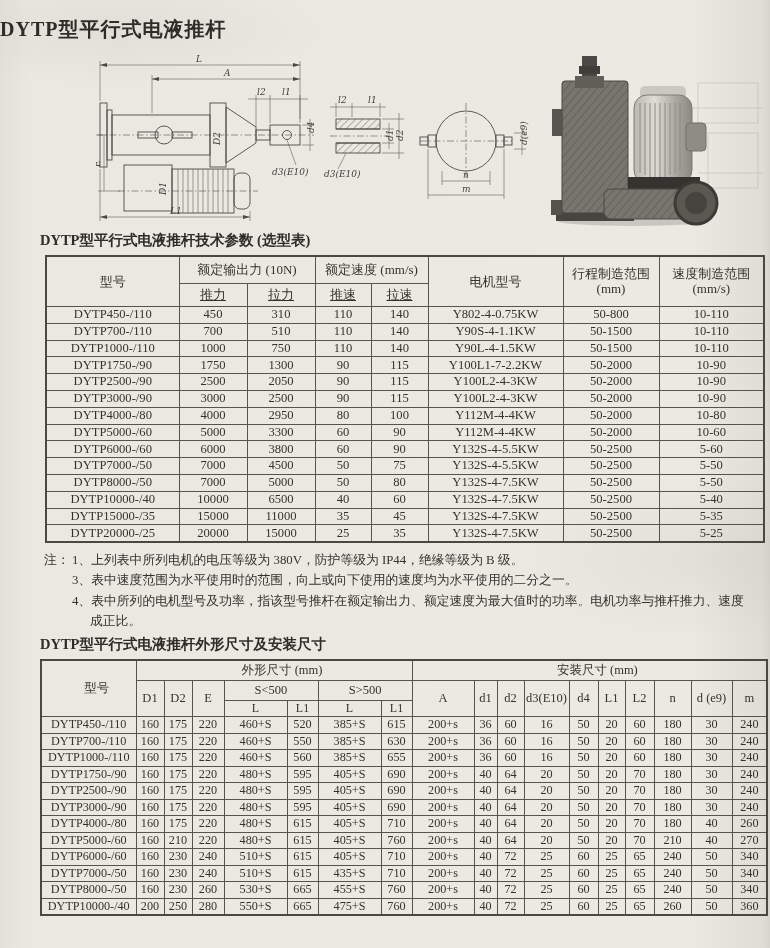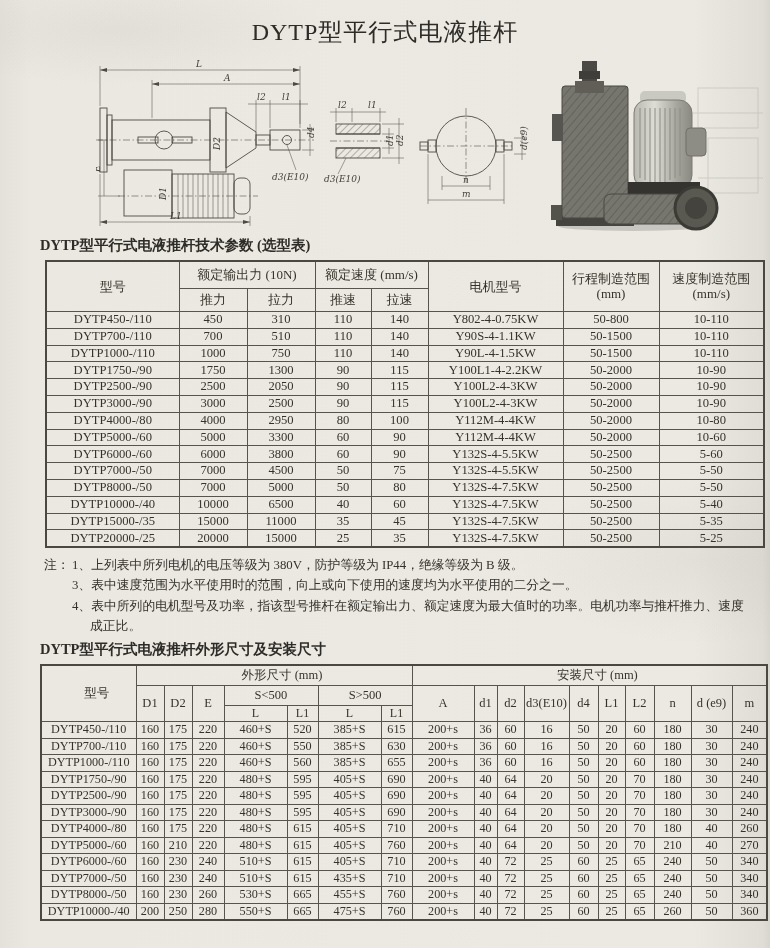--- a/index.html
+++ b/index.html
@@ -12,21 +12,21 @@
   }
   .page{
     position:relative;width:770px;height:948px;
     background:
       radial-gradient(ellipse 300px 80px at 120px 30px, rgba(140,138,128,.10), transparent 70%),
       radial-gradient(ellipse 260px 120px at 700px 560px, rgba(140,138,128,.10), transparent 70%),
       linear-gradient(90deg,#e4e1da 0,#ebe8e2 4%,#ece9e3 90%,#e0ddd6 99%,#d8d5ce 100%);
   }
   .title{
     margin:0;padding-top:16px;
-    text-align:center;font-size:24px;font-weight:normal;
+    font-size:20px;font-weight:bold;
     letter-spacing:1px;color:#2e2c27;
   }
   .figure-row{
     margin:10px 6px 0 96px;height:174px;
     display:flex;gap:16px;align-items:flex-start;
   }
   .drawing{width:436px;height:172px;flex:0 0 auto;}
   .photo{width:218px;height:174px;flex:0 0 auto;}
   .dl{font-size:9px;font-style:italic;fill:#403e39;font-family:"DejaVu Serif",serif;}
   .section-title{
@@ -35,21 +35,21 @@
   }
   table{border-collapse:collapse;table-layout:fixed;}
   th,td{
     border:1px solid #57544d;
     text-align:center;vertical-align:middle;
     font-weight:normal;padding:0;overflow:hidden;white-space:nowrap;
     color:#353329;
   }
   table.spec{margin-left:45px;width:718px;border:2px solid #4b4841;font-size:13px;}
   table.spec thead tr:first-child th{height:26px;}
-  table.spec thead tr:last-child th{height:22px;}
+  table.spec thead tr:last-child th{height:22px;text-decoration:underline;}
   table.spec td{height:15.8px;line-height:15.5px;font-size:12.6px;}
   table.dim{margin-left:40px;width:726px;border:2px solid #4b4841;font-size:12.5px;}
   table.dim thead tr.g th{height:19px;padding-left:16px;}
   table.dim thead tr.s th{height:19px;}
   table.dim thead tr.s2 th{height:15px;font-size:12px;}
   table.dim td{height:15.5px;line-height:15.2px;font-size:12.2px;}
   .hdr2l{line-height:1.15;}
   .notes{
     position:relative;margin:7px 40px 0 44px;width:676px;
     font-size:12.8px;line-height:1.58;color:#34322c;
@@ -329,21 +329,21 @@
           <td>Y90L-4-1.5KW</td>
           <td>50-1500</td>
           <td>10-110</td>
         </tr>
         <tr>
           <td>DYTP1750-/90</td>
           <td>1750</td>
           <td>1300</td>
           <td>90</td>
           <td>115</td>
-          <td>Y100L1-4-2.2KW</td>
+          <td>Y100L1-7-2.2KW</td>
           <td>50-2000</td>
           <td>10-90</td>
         </tr>
         <tr>
           <td>DYTP2500-/90</td>
           <td>2500</td>
           <td>2050</td>
           <td>90</td>
           <td>115</td>
           <td>Y100L2-4-3KW</td>

